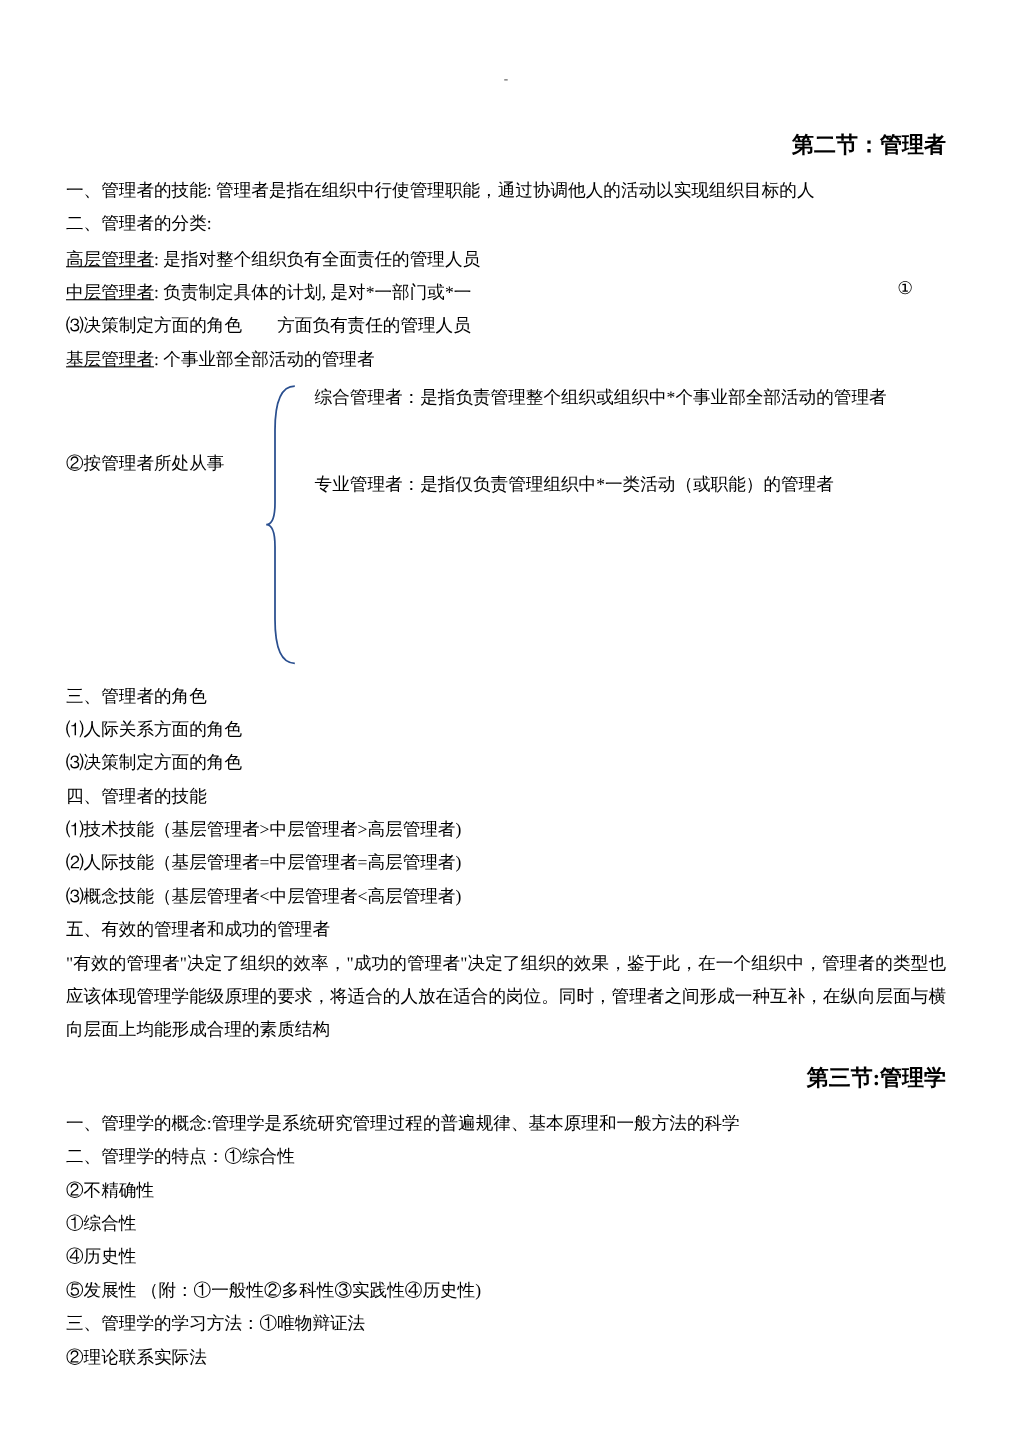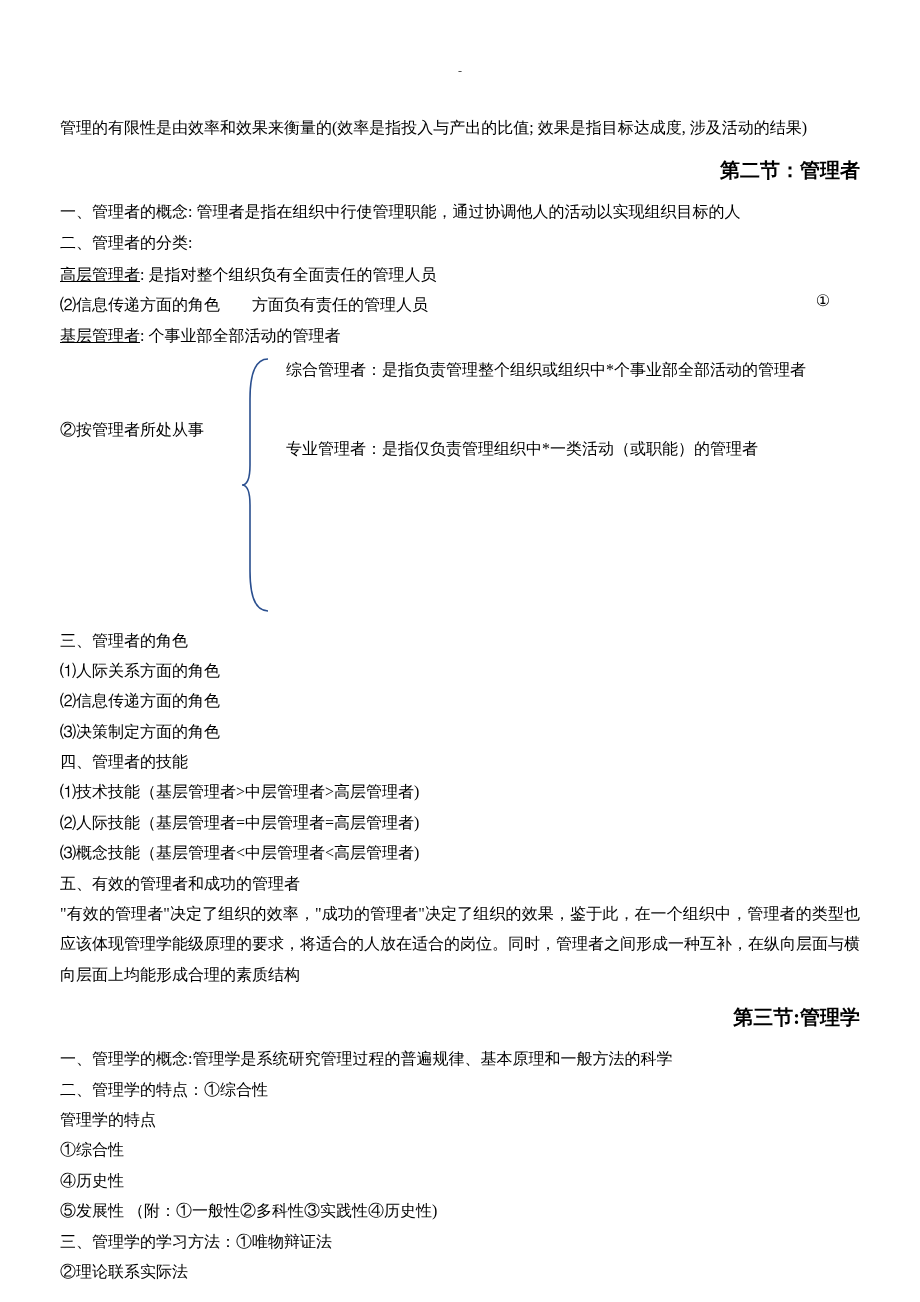--- a/index.html
+++ b/index.html
@@ -61,36 +61,38 @@
     }
     .space-gap { height: 24px; }
   </style>
 </head>
 <body>
 
 <div class="page">
 
   <div class="header-dash">-</div>
 
-  <p class="para">管理的有限性是由效率和效果来衡量的(效率是指投入与产出的比值; 效果是指目标达成度, 涉及活动的结果)</p>
 
   <h2 class="section-title">第二节：管理者</h2>
 
-  <p class="para">一、管理者的概念: 管理者是指在组织中行使管理职能，通过协调他人的活动以实现组织目标的人</p>
+  <p class="para">一、管理者的技能: 管理者是指在组织中行使管理职能，通过协调他人的活动以实现组织目标的人</p>
   <p class="para">二、管理者的分类:</p>
 
   <div class="block">
     <span class="right-margin-num" style="top: 26px;">①</span>
 
     <div class="bracket-group">
       <div class="bracket-content" style="padding-left:0;">
         <p class="para">
           <span class="underline">高层管理者</span><span>: 是指对整个组织负有全面责任的管理人员</span>
         </p>
-        <p class="para">⑵信息传递方面的角色  方面负有责任的管理人员</p>
+        <p class="para">
+          <span class="underline">中层管理者</span><span>: 负责制定具体的计划, 是对*一部门或*一</span>
+        </p>
+        <p class="para">⑶决策制定方面的角色  方面负有责任的管理人员</p>
         <p class="para">
           <span class="underline">基层管理者</span><span>: 个事业部全部活动的管理者</span>
         </p>
       </div>
     </div>
   </div>
 
   <div class="block" style="margin-top:4px;">
     <div style="display:flex; align-items:flex-start;">
       <div style="width:180px; padding-top:60px;">
@@ -105,35 +107,34 @@
         <p class="para">综合管理者：是指负责管理整个组织或组织中*个事业部全部活动的管理者</p>
         <div class="space-gap"></div>
         <div class="space-gap"></div>
         <p class="para">专业管理者：是指仅负责管理组织中*一类活动（或职能）的管理者</p>
       </div>
     </div>
   </div>
 
   <p class="para">三、管理者的角色</p>
   <p class="para">⑴人际关系方面的角色</p>
-  <p class="para">⑵信息传递方面的角色</p>
   <p class="para">⑶决策制定方面的角色</p>
 
   <p class="para">四、管理者的技能</p>
   <p class="para">⑴技术技能（基层管理者&gt;中层管理者&gt;高层管理者)</p>
   <p class="para">⑵人际技能（基层管理者=中层管理者=高层管理者)</p>
   <p class="para">⑶概念技能（基层管理者&lt;中层管理者&lt;高层管理者)</p>
 
   <p class="para">五、有效的管理者和成功的管理者</p>
   <p class="para">"有效的管理者"决定了组织的效率，"成功的管理者"决定了组织的效果，鉴于此，在一个组织中，管理者的类型也应该体现管理学能级原理的要求，将适合的人放在适合的岗位。同时，管理者之间形成一种互补，在纵向层面与横向层面上均能形成合理的素质结构</p>
 
   <h2 class="section-title">第三节:管理学</h2>
 
   <p class="para">一、管理学的概念:管理学是系统研究管理过程的普遍规律、基本原理和一般方法的科学</p>
   <p class="para">二、管理学的特点：①综合性</p>
-  <p class="para">管理学的特点</p>
+  <p class="para">②不精确性</p>
   <p class="para">①综合性</p>
   <p class="para">④历史性</p>
   <p class="para">⑤发展性  （附：①一般性②多科性③实践性④历史性)</p>
   <p class="para">三、管理学的学习方法：①唯物辩证法</p>
   <p class="para">②理论联系实际法</p>
 
 </div>
 
 </body></html>

